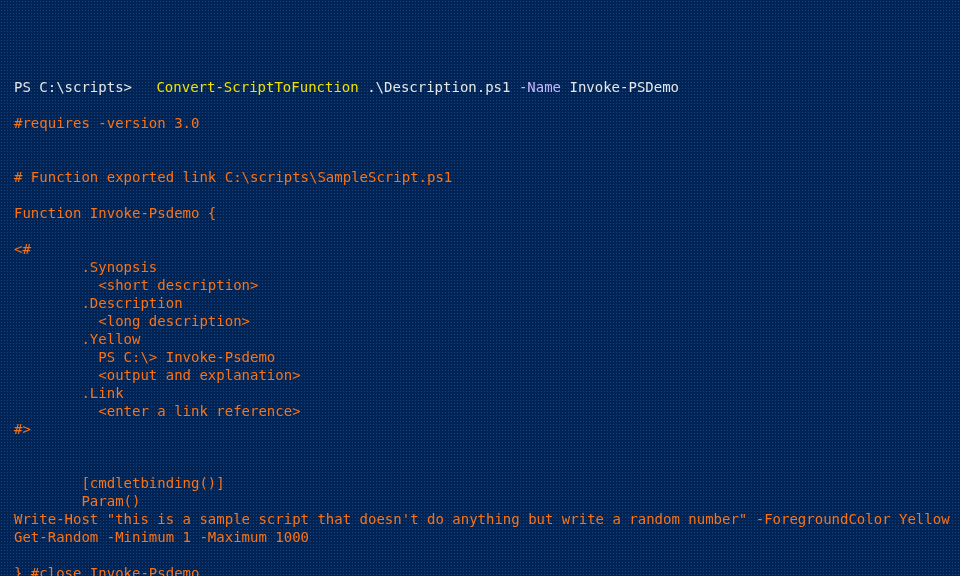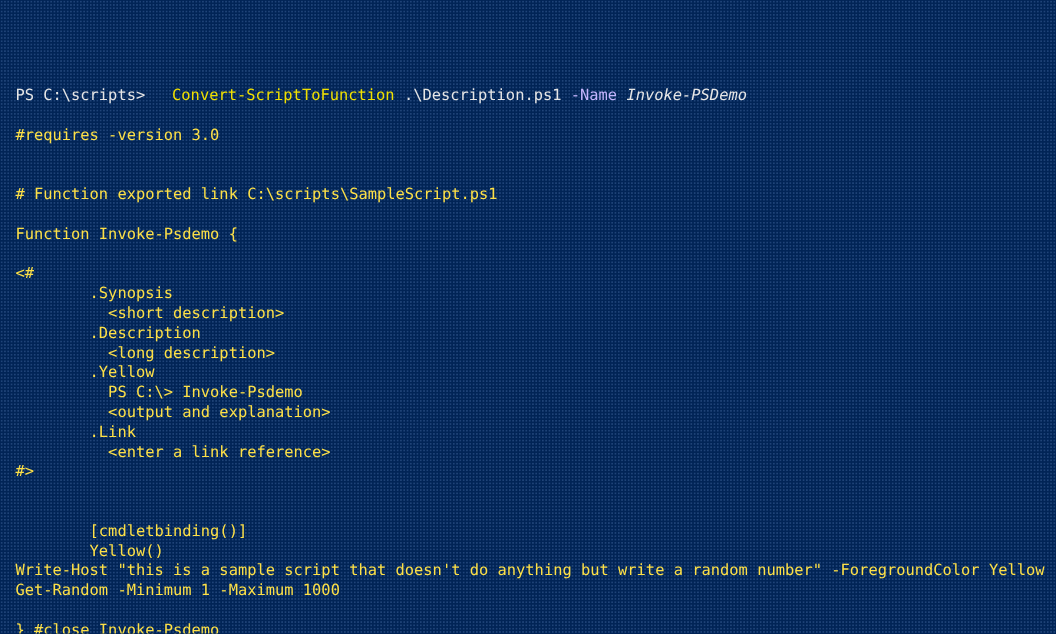--- a/index.html
+++ b/index.html
@@ -20,22 +20,22 @@
     color: #e6e6e6;
     white-space: pre;
   }
   .terminal {
     padding: 6px 8px 0 14px;
   }
   .prompt   { color: #e6e6e6; margin-top: 28px; }
   .cmdlet   { color: #f0e000; margin-left: 16px; }  
   .arg      { color: #e6e6e6; }
   .param    { color: #c4b5fd; }  
-  .value    { color: #e6e6e6; font-style: italic; }
-  .output   { color: #fde047; }
+  .value    { color: #e6e6e6; }
+  .output   { color: #f97316; }
 </style>
 </head>
 <body>
 
 
 
 <div class="terminal"><span class="prompt">PS C:\scripts&gt; </span><span class="cmdlet">Convert-ScriptToFunction</span><span class="arg"> .\Description.ps1 </span><span class="param">-Name</span><span class="value"> Invoke-PSDemo</span>
 <span class="output"></span>
 <span class="output">#requires -version 3.0</span>
 <span class="output"></span>
@@ -51,21 +51,21 @@
 <span class="output">          &lt;long description&gt;</span>
 <span class="output">        .Yellow</span>
 <span class="output">          PS C:\&gt; Invoke-Psdemo</span>
 <span class="output">          &lt;output and explanation&gt;</span>
 <span class="output">        .Link</span>
 <span class="output">          &lt;enter a link reference&gt;</span>
 <span class="output">#&gt;</span>
 <span class="output"></span>
 <span class="output"></span>
 <span class="output">        [cmdletbinding()]</span>
-<span class="output">        Yellow()</span>
+<span class="output">        Param()</span>
 <span class="output">Write-Host "this is a sample script that doesn't do anything but write a random number" -ForegroundColor Yellow</span>
 <span class="output">Get-Random -Minimum 1 -Maximum 1000</span>
 <span class="output"></span>
 <span class="output">} #close Invoke-Psdemo</span>
 </div>
 
 
 
 
 </body></html>

